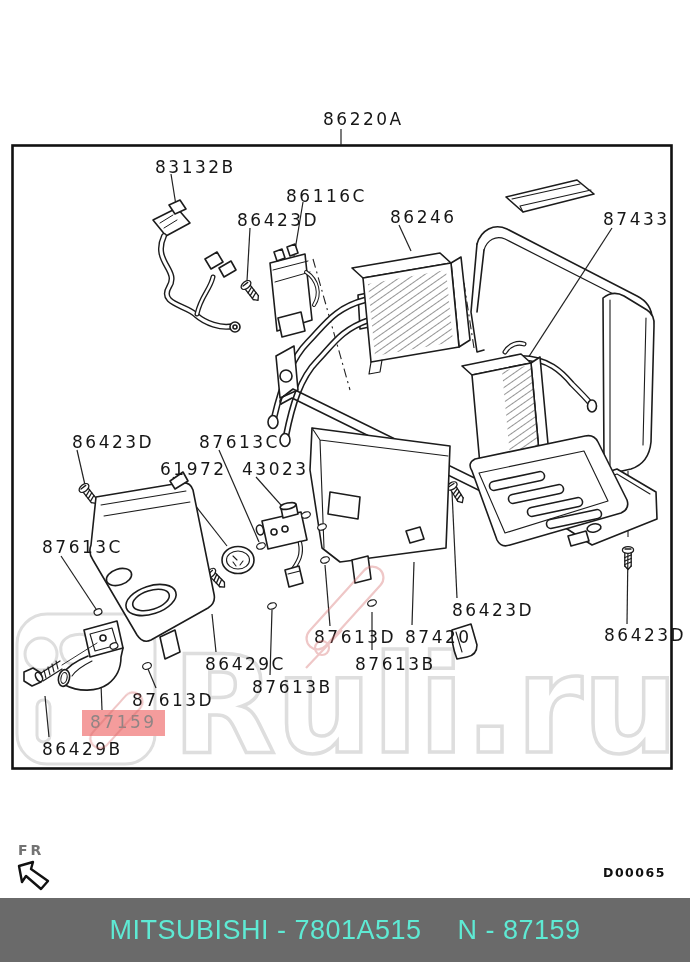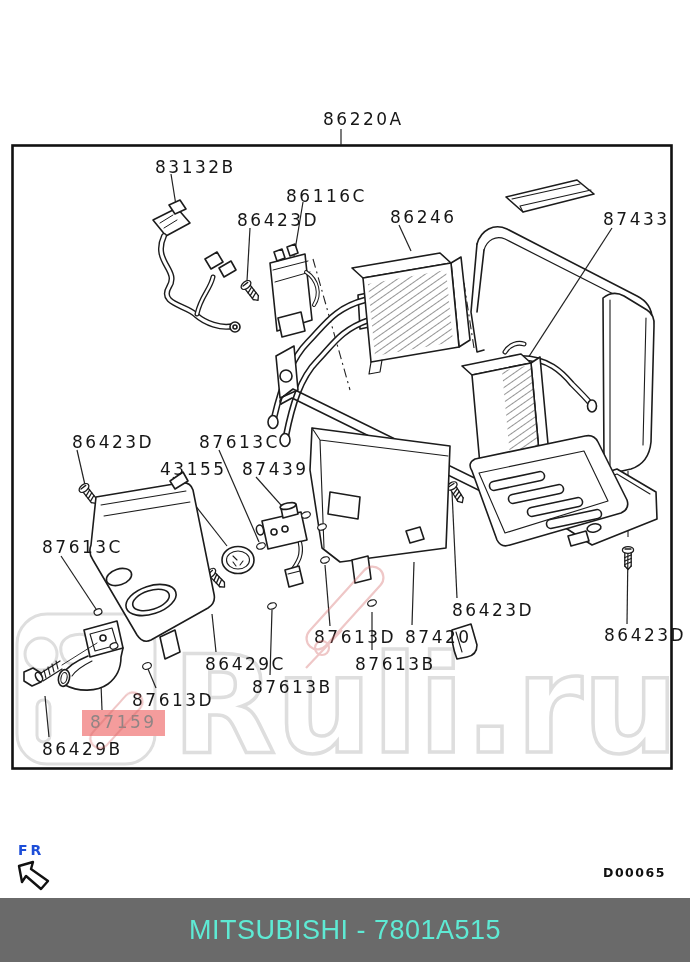--- a/index.html
+++ b/index.html
@@ -8,21 +8,21 @@
   svg.layer{position:absolute;left:0;top:0;}
   #art-layer{z-index:1;}
   .label-layer{position:absolute;left:18px;top:0;width:690px;height:970px;z-index:2;pointer-events:none;padding-left:16px;}
   .part-label{position:absolute;font-size:17px;letter-spacing:2.5px;line-height:1.25;
               color:#161616;white-space:nowrap;}
   .part-label.highlighted{background:#f49c9c;color:#8f8585;
               padding:2px 8px 3px 8px;margin:-2px -8px -3px -8px;}
   .code{position:absolute;left:603px;top:865px;font-size:12.5px;font-weight:700;
         letter-spacing:1.5px;color:#111;z-index:2;}
   .fr{position:absolute;left:15px;top:842px;z-index:2;width:46px;}
-  .fr-label{font-size:14px;font-weight:700;letter-spacing:3px;color:#1d4ed8;display:block;margin-left:3px;}
+  .fr-label{font-size:14px;font-weight:700;letter-spacing:3px;color:#737373;display:block;margin-left:3px;}
   #stamp-layer{z-index:3;pointer-events:none;}
   .footer{position:absolute;left:0;top:898px;width:690px;height:64px;background:#6a6a6a;
           display:flex;align-items:center;justify-content:center;gap:36px;z-index:4;
           font-family:"Liberation Sans",sans-serif;font-size:27px;color:#5eead4;letter-spacing:0.5px;}
 </style>
 </head>
 <body>
 
 <div class="page">
 
@@ -240,22 +240,22 @@
 
 <div class="label-layer" id="part-labels">
       <div class="part-label" style="left: 305px; top: 109px;">86220A</div>
       <div class="part-label" style="left: 137px; top: 157px;">83132B</div>
       <div class="part-label" style="left: 268px; top: 186px;">86116C</div>
       <div class="part-label" style="left: 219px; top: 210px;">86423D</div>
       <div class="part-label" style="left: 372px; top: 207px;">86246</div>
       <div class="part-label" style="left: 585px; top: 209px;">87433</div>
       <div class="part-label" style="left: 54px; top: 432px;">86423D</div>
       <div class="part-label" style="left: 181px; top: 432px;">87613C</div>
-      <div class="part-label" style="left: 142px; top: 459px;">43155</div>
-      <div class="part-label" style="left: 224px; top: 459px;">87439</div>
+      <div class="part-label" style="left: 142px; top: 459px;">61972</div>
+      <div class="part-label" style="left: 224px; top: 459px;">43023</div>
       <div class="part-label" style="left: 24px; top: 537px;">87613C</div>
       <div class="part-label" style="left: 434px; top: 600px;">86423D</div>
       <div class="part-label" style="left: 296px; top: 627px;">87613D</div>
       <div class="part-label" style="left: 387px; top: 627px;">87420</div>
       <div class="part-label" style="left: 586px; top: 625px;">86423D</div>
       <div class="part-label" style="left: 179px; top: 654px; margin-left: 8px;">86429C</div>
       <div class="part-label" style="left: 337px; top: 654px;">87613B</div>
       <div class="part-label" style="left: 234px; top: 677px;">87613B</div>
       <div class="part-label" style="left: 114px; top: 690px;">87613D</div>
       <div class="part-label highlighted" style="left: 72px; top: 712px;">87159</div>
@@ -275,15 +275,16 @@
   <g stroke="#d46a6a" opacity="0.38" fill="none" stroke-width="2.2">
     <rect x="-34" y="-9" width="68" height="19" rx="9" transform="translate(116,720) rotate(-48)"></rect>
     <rect x="-52" y="-11" width="104" height="22" rx="11" transform="translate(345,608) rotate(-48)"></rect>
     <path d="M306,668 L342,630"></path>
     <circle cx="322" cy="648" r="7"></circle>
   </g>
 </svg>
 
 <div class="footer">
   <span>MITSUBISHI - 7801A515</span>
+  <span>N - 87159</span>
 </div>
 
 </div>
 
 </body></html>

